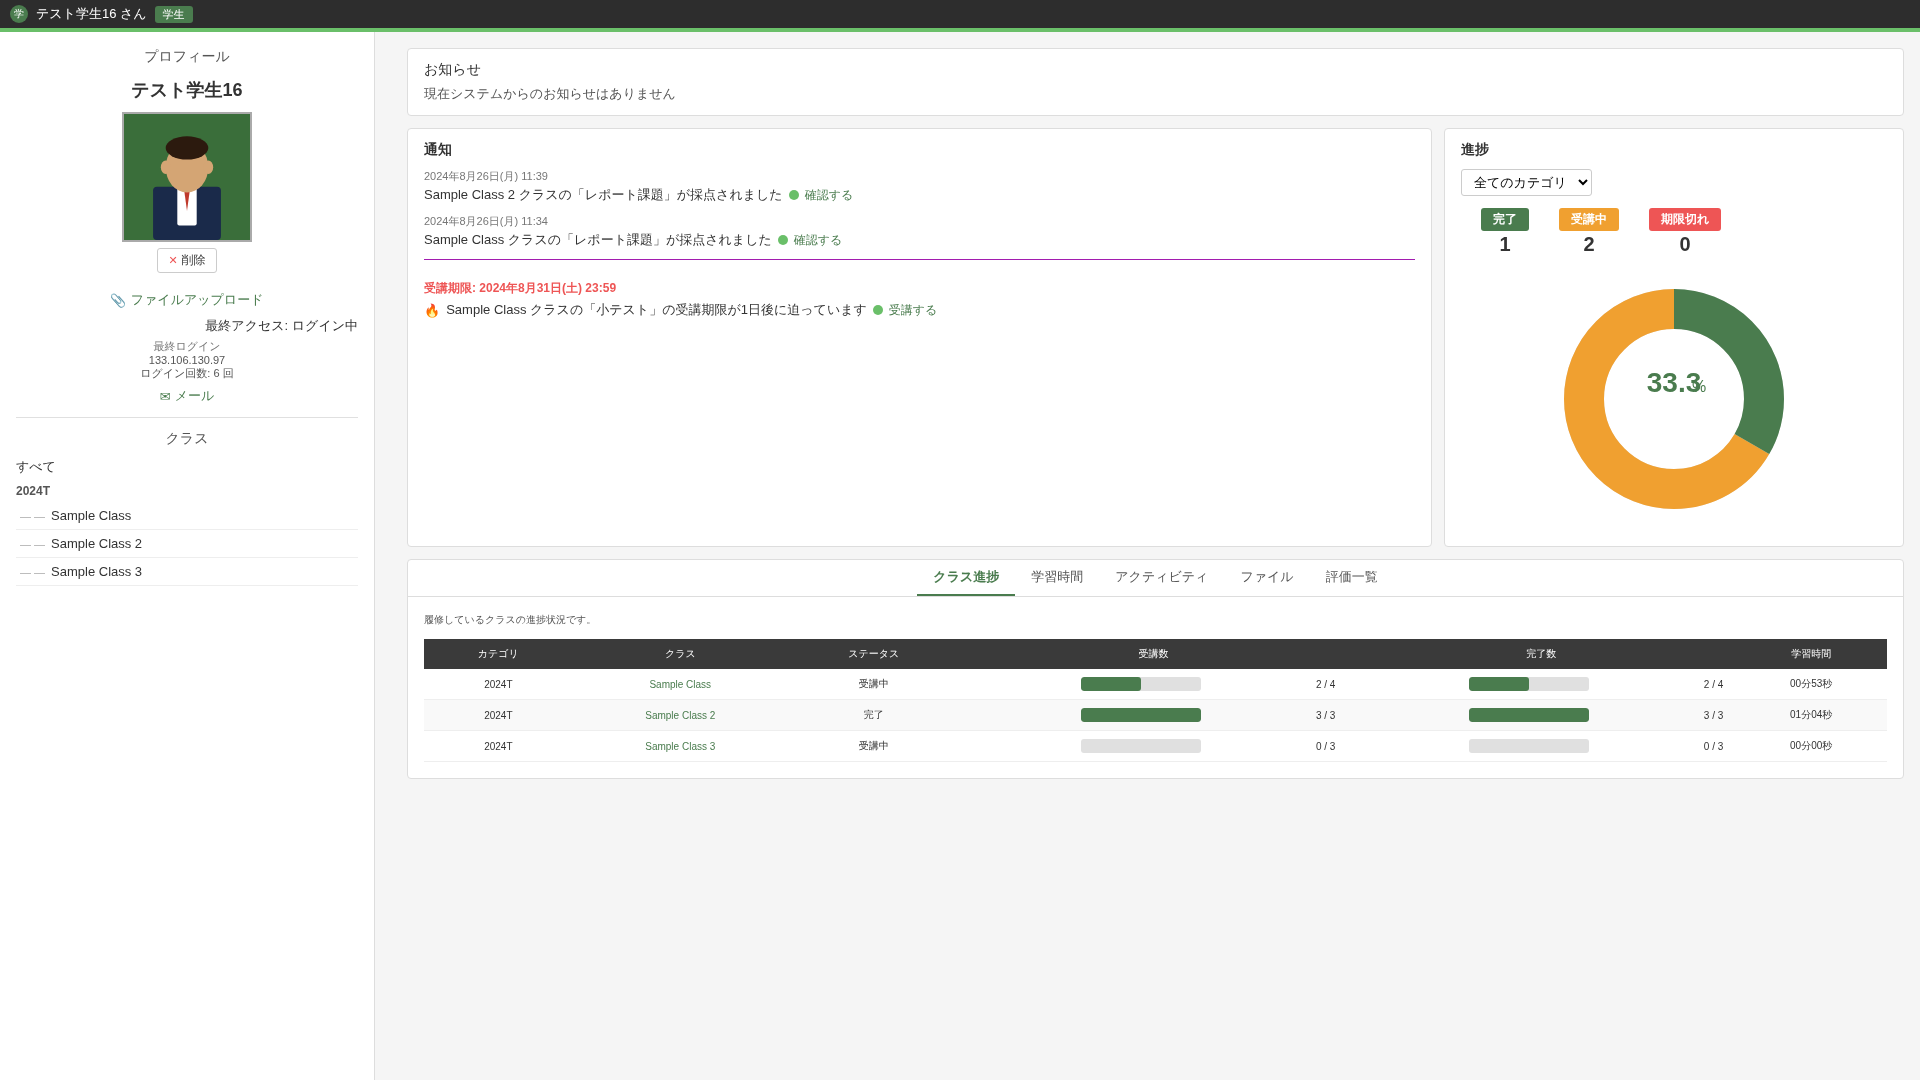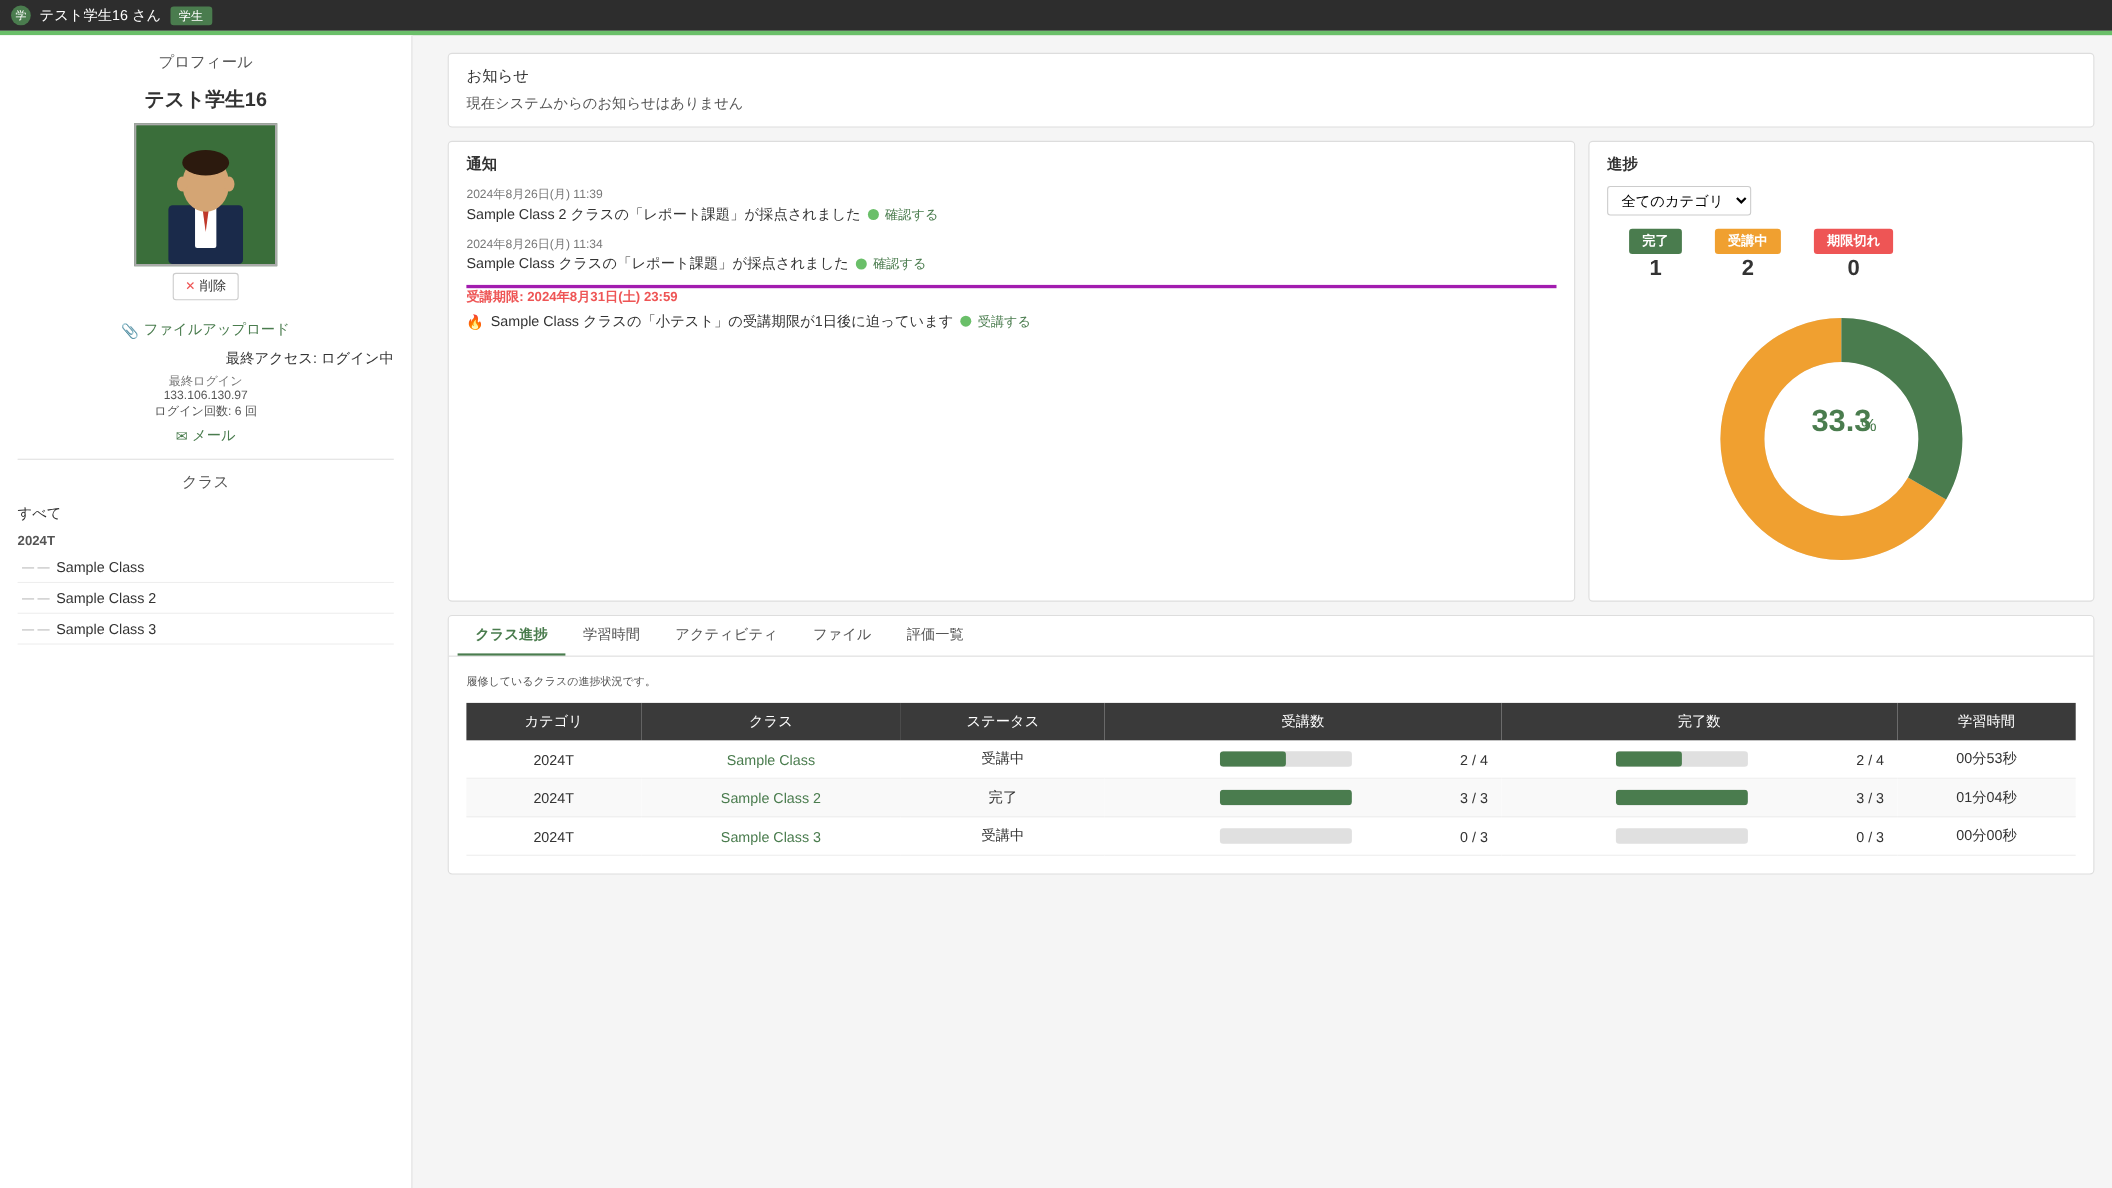--- a/index.html
+++ b/index.html
@@ -138,21 +138,21 @@
       border-radius: 4px;
       padding: 12px 16px;
     }
     .notif-title { font-size: 14px; font-weight: bold; margin-bottom: 10px; }
     .notif-item { margin-bottom: 10px; }
     .notif-date { font-size: 11px; color: #777; margin-bottom: 2px; }
     .notif-content { display: flex; align-items: center; gap: 6px; font-size: 13px; }
     .notif-link { color: #4a7c4e; text-decoration: none; font-size: 12px; }
     .green-dot { width: 10px; height: 10px; border-radius: 50%; background: #6abf69; flex-shrink: 0; }
     .show-all { text-align: right; font-size: 12px; color: #4a7c4e; cursor: pointer; margin: 4px 0 8px 0; }
-    .deadline-section { border-top: 3px solid #a21caf; padding-top: 0; }
+    .deadline-section { border-top: 1px solid #a21caf; padding-top: 20px; }
     .deadline-label { color: #e55; font-size: 12px; font-weight: bold; margin-bottom: 4px; }
     .deadline-content { display: flex; align-items: center; gap: 6px; font-size: 13px; }
     .fire-icon { color: #e55; }
 
     
     .progress-box {
       width: 460px;
       min-width: 460px;
       background: #fff;
       border: 1px solid #ddd;
@@ -198,38 +198,39 @@
     
     .tabs-section {
       background: #fff;
       border: 1px solid #ddd;
       border-radius: 4px;
     }
     .tabs-nav {
       display: flex;
       border-bottom: 1px solid #ddd;
       padding: 0 8px;
+      justify-content: center;
     }
     .tab-item {
       padding: 8px 16px;
       font-size: 13px;
       cursor: pointer;
       border-bottom: 2px solid transparent;
       color: #555;
     }
     .tab-item.active {
       border-bottom: 2px solid #4a7c4e;
       color: #4a7c4e;
       font-weight: bold;
     }
     .tabs-content { padding: 16px; }
     .tabs-desc { font-size: 10px; color: #555; margin-bottom: 12px; }
 
     
-    .data-table { width: 100%; border-collapse: collapse; font-size: 13px; }
+    .data-table { width: 100%; border-collapse: collapse; font-size: 10px; }
     .data-table th {
       background: #3a3a3a;
       color: white;
       padding: 8px 12px;
       text-align: center;
       font-weight: normal;
     }
     .data-table td {
       padding: 8px 12px;
       border-bottom: 1px solid #eee;

